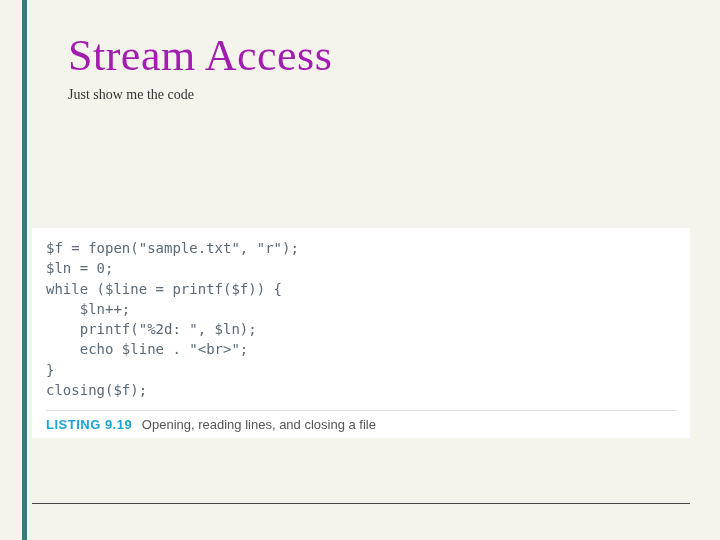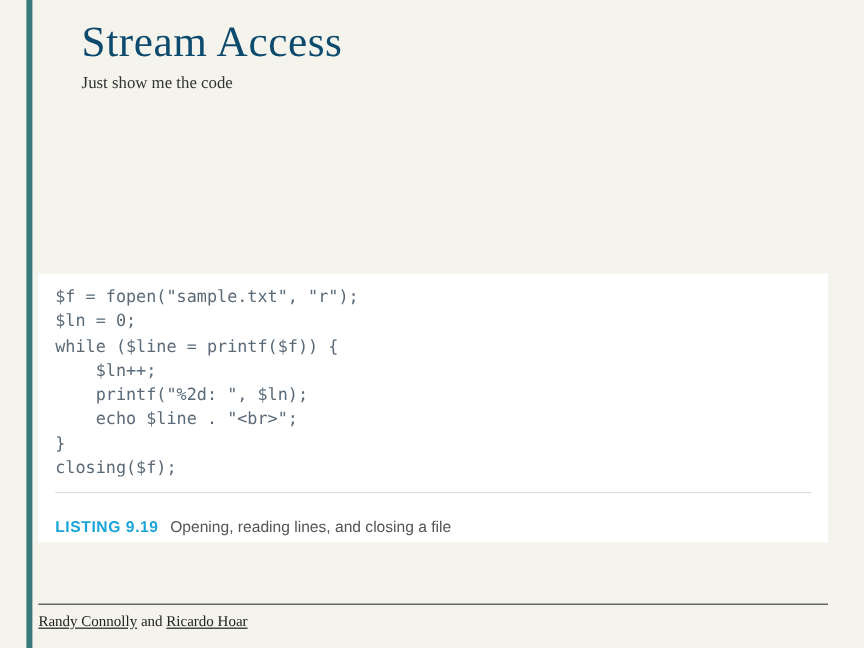--- a/index.html
+++ b/index.html
@@ -26,25 +26,25 @@
     width: 5px;
     background: #3a7a7a;
   }
   .header {
     position: absolute;
     top: 14px;
     left: 68px;
     right: 30px;
   }
   .title {
-    font-size: 36px;
+    font-size: 44px;
     font-weight: 400;
     letter-spacing: 0.5px;
-    color: #0c4a6e;
-    margin: 0 0 6px 0;
+    color: #a21caf;
+    margin: 16px 0 6px 0;
   }
   .subtitle {
     font-size: 14px;
     color: #333;
     margin: 0;
   }
   .code-panel {
     position: absolute;
     top: 228px;
     left: 32px;
@@ -57,21 +57,21 @@
     font-family: Consolas, "DejaVu Sans Mono", Menlo, monospace;
     font-size: 14px;
     line-height: 1.45;
     color: #5a6a78;
     white-space: pre;
     margin: 0;
   }
   .caption-row {
     margin-top: 10px;
     border-top: 1px solid #e0e0dc;
-    padding-top: 20px;
+    padding-top: 6px;
     font-family: -apple-system, "Segoe UI", Helvetica, Arial, sans-serif;
     font-size: 13px;
     color: #555;
   }
   .caption-label {
     color: #1aa5d8;
     font-weight: 700;
     letter-spacing: 0.5px;
     margin-right: 6px;
   }
@@ -117,18 +117,15 @@
 <span>closing($f);</span></pre>
     <div class="caption-row">
       <span class="caption-label">LISTING 9.19</span>
       <span>Opening, reading lines, and closing a file</span>
     </div>
   </div>
 
   <div class="footer-line"></div>
 
   <div class="footer">
-    <div>
-      <span class="u">Randy Connolly</span><span> and </span><span class="u">Ricardo Hoar</span>
-    </div>
   </div>
 
 </div>
 
 </body></html>

